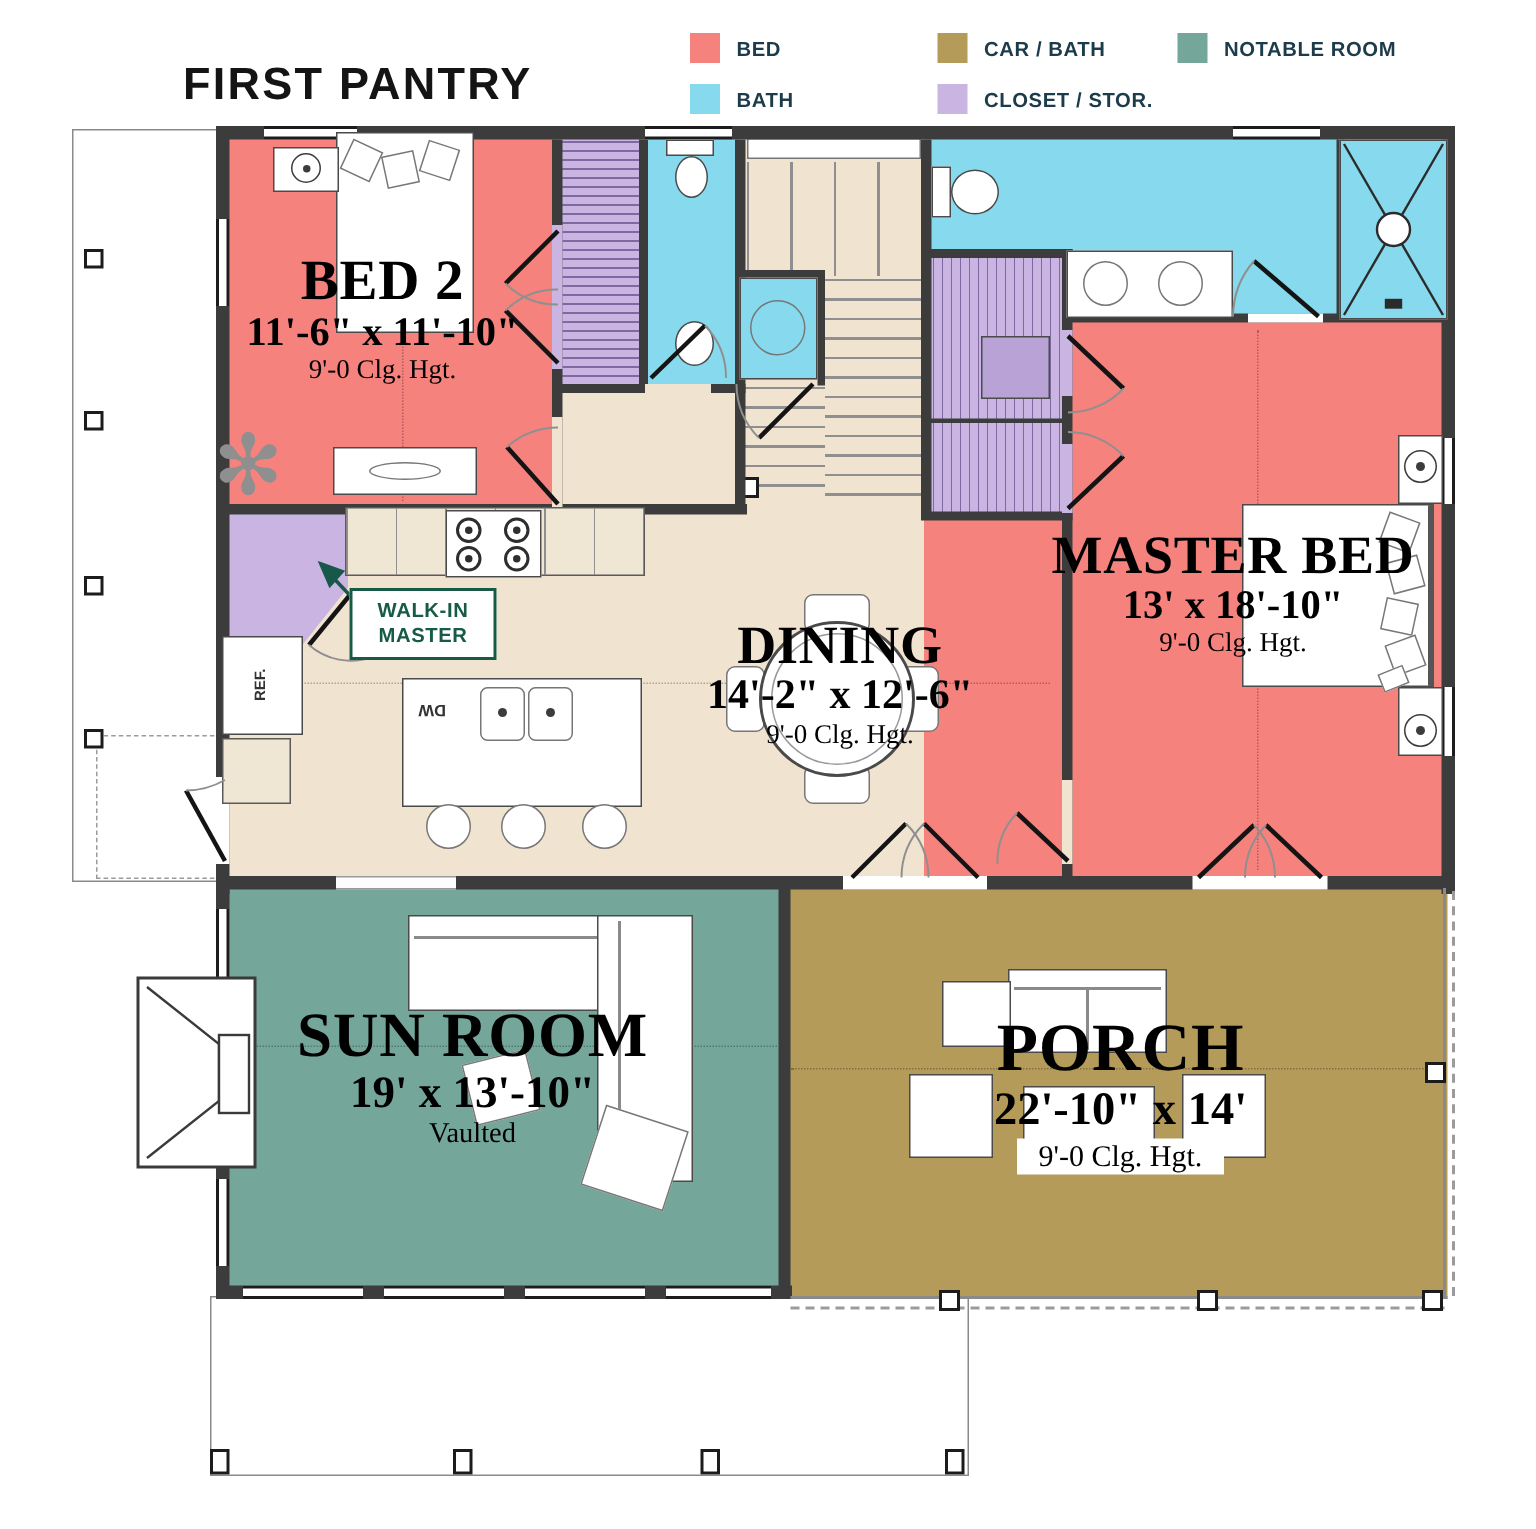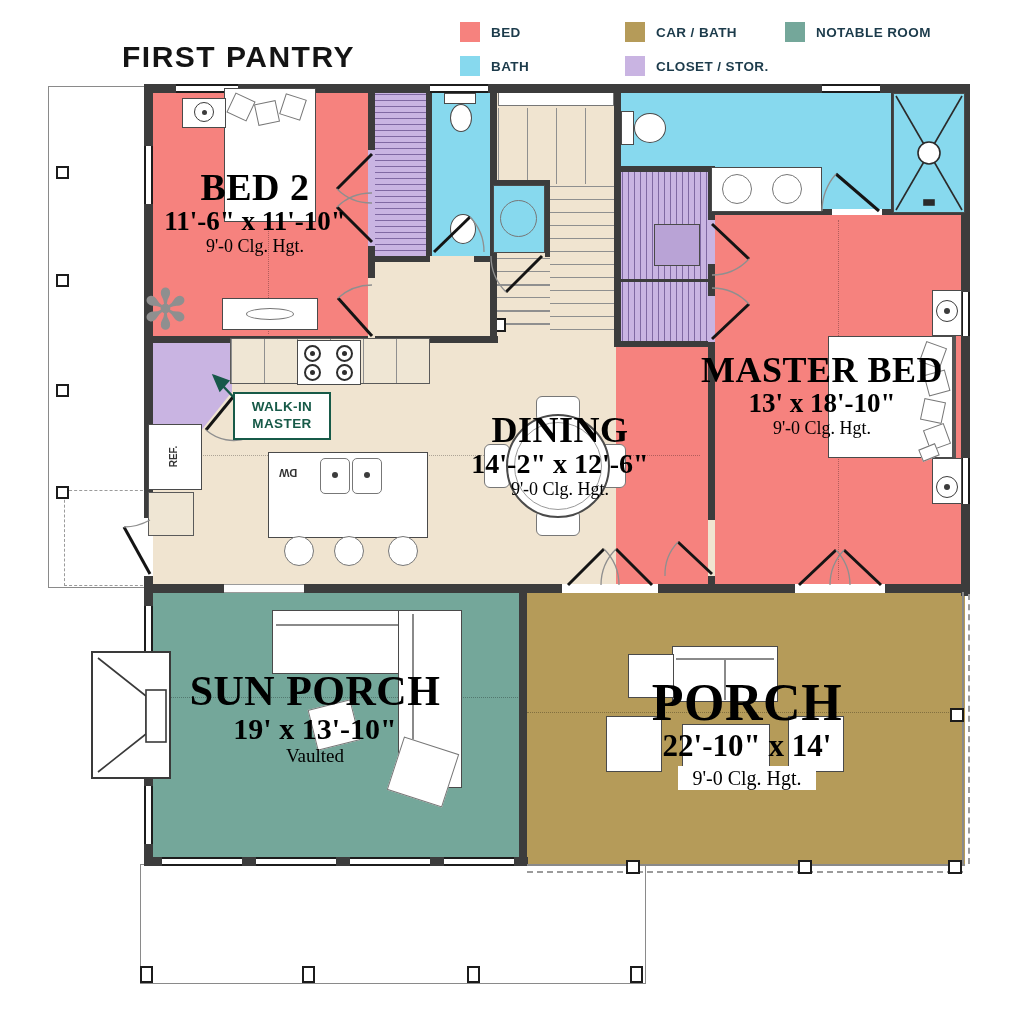--- a/index.html
+++ b/index.html
@@ -295,26 +295,26 @@
     <div class="nm" style="font-size:36px;">MASTER BED</div>
     <div class="dm" style="font-size:27px;">13' x 18'-10"</div>
     <div class="nt" style="font-size:18px;">9'-0 Clg. Hgt.</div>
   </div>
   <div class="lbl" style="left:420px;top:412px;width:280px;">
     <div class="nm" style="font-size:36px;">DINING</div>
     <div class="dm" style="font-size:28px;">14'-2" x 12'-6"</div>
     <div class="nt" style="font-size:18px;">9'-0 Clg. Hgt.</div>
   </div>
   <div class="lbl" style="left:160px;top:670px;width:310px;">
-    <div class="nm" style="font-size:42px;">SUN PORCH</div>
+    <div class="nm" style="font-size:42px;">SUN ROOM</div>
     <div class="dm" style="font-size:30px;">19' x 13'-10"</div>
     <div class="nt" style="font-size:19px;">Vaulted</div>
   </div>
   <div class="lbl" style="left:592px;top:676px;width:310px;">
-    <div class="nm" style="font-size:52px;">PORCH</div>
+    <div class="nm" style="font-size:45px;">PORCH</div>
     <div class="dm" style="font-size:31px;">22'-10" x 14'</div>
     <div class="nt" style="font-size:20px;background:#fff;display:inline-block;padding:2px 14px;margin-top:4px;">9'-0 Clg. Hgt.</div>
   </div>
 
   <div class="pantry-box">
     <div>WALK-IN</div>
     <div>MASTER</div>
   </div>
 
   <div class="title">FIRST PANTRY</div>

